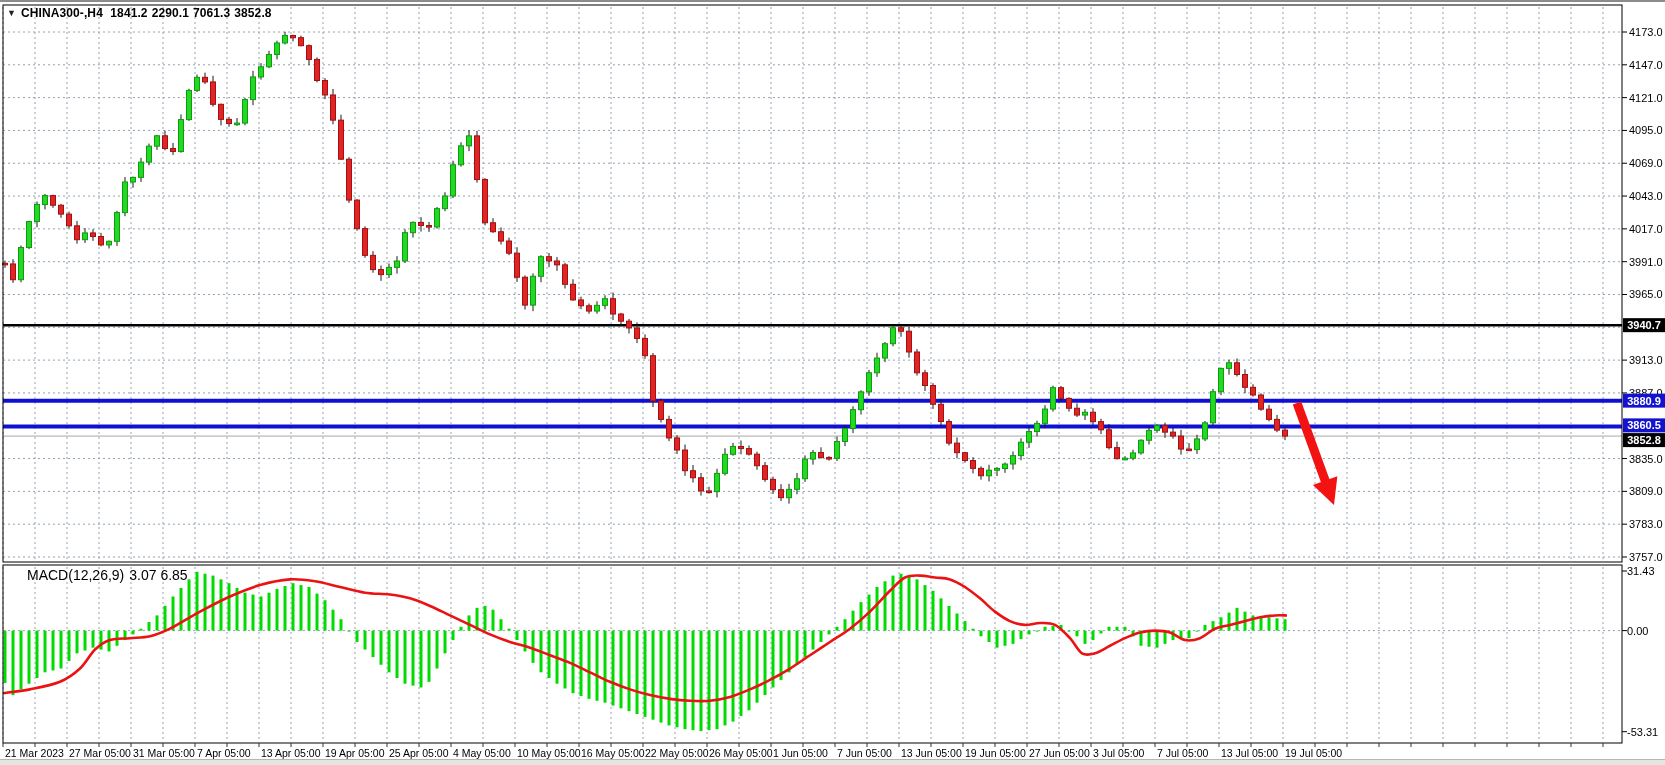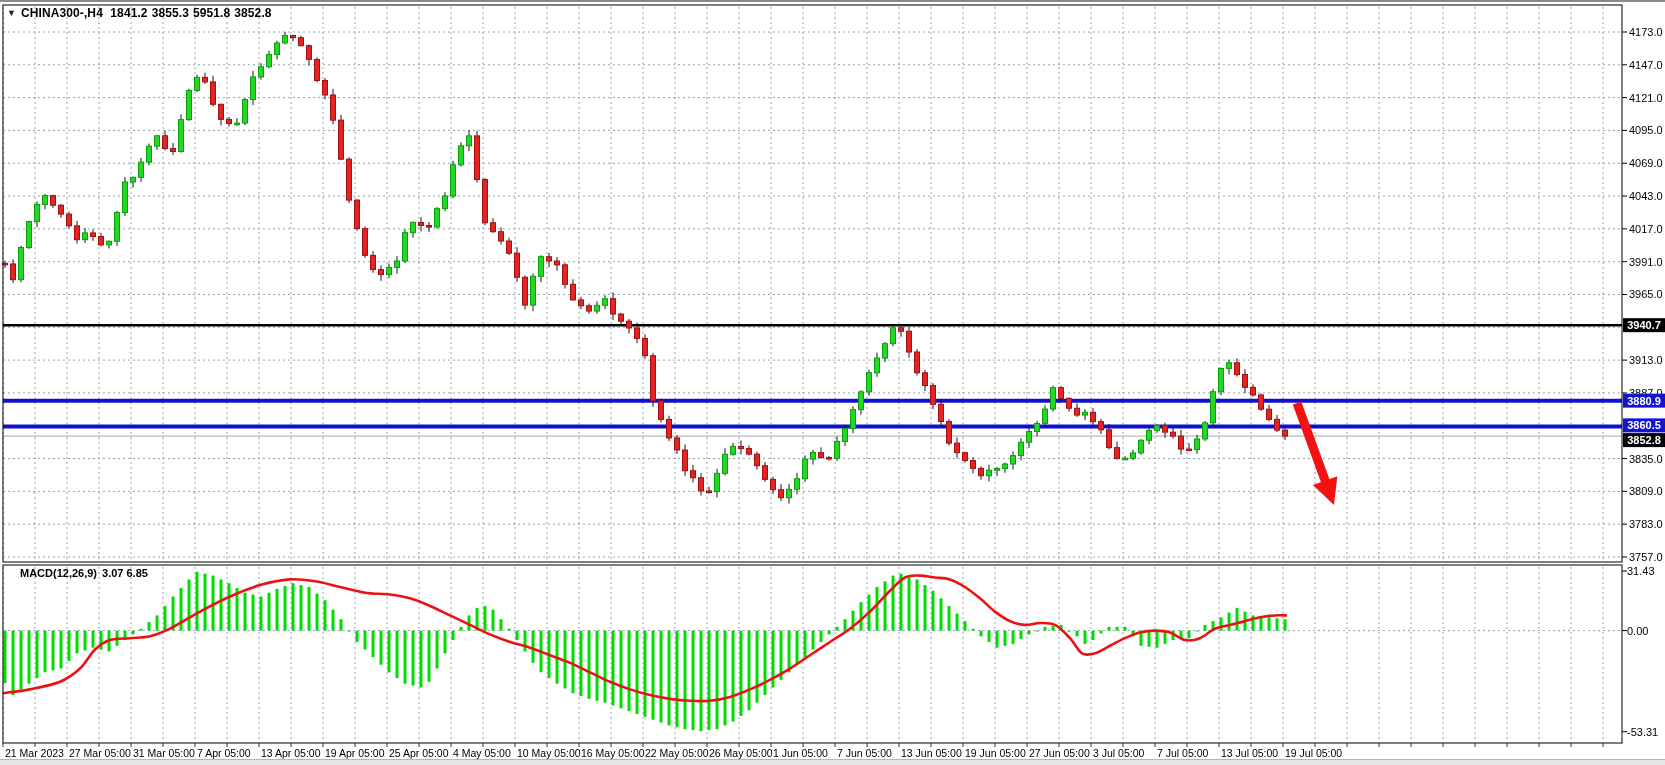--- a/index.html
+++ b/index.html
@@ -10,22 +10,22 @@
   }
   #chart{position:absolute;left:0;top:0;}
   .header{
     position:absolute;left:7px;top:4px;z-index:5;
     font-size:12px;font-weight:700;color:#000;white-space:nowrap;
     letter-spacing:0.1px;
   }
   .header .tri{font-size:9px;margin-right:5px;position:relative;top:-1px;color:#222;}
   .header span{margin-right:4px;}
   .macd-label{
-    position:absolute;left:20px;top:565px;z-index:5;
-    font-size:11px;font-weight:700;color:#000;white-space:nowrap;
+    position:absolute;left:27px;top:565px;z-index:5;
+    font-size:14px;font-weight:400;color:#000;white-space:nowrap;
   }
   .macd-label span{margin-right:5px;}
   .bottom-strip{
     position:absolute;left:0;bottom:0;width:100%;height:5px;
     background:#e7e5e2;border-top:1px solid #b9b6b1;z-index:4;
   }
 </style>
 </head>
 <body>
 
@@ -783,21 +783,21 @@
         <text x="1029" y="755" font-family="&quot;Liberation Sans&quot;, sans-serif" font-size="10.5" fill="#000">27 Jun 05:00</text>
         <text x="1093" y="755" font-family="&quot;Liberation Sans&quot;, sans-serif" font-size="10.5" fill="#000">3 Jul 05:00</text>
         <text x="1157" y="755" font-family="&quot;Liberation Sans&quot;, sans-serif" font-size="10.5" fill="#000">7 Jul 05:00</text>
         <text x="1221" y="755" font-family="&quot;Liberation Sans&quot;, sans-serif" font-size="10.5" fill="#000">13 Jul 05:00</text>
         <text x="1285" y="755" font-family="&quot;Liberation Sans&quot;, sans-serif" font-size="10.5" fill="#000">19 Jul 05:00</text>
       </g>
     </svg>
 
   <div class="header">
     <span class="tri">▼</span><span>CHINA300-,H4</span>
-    <span>1841.2</span><span>3855.3</span><span>5951.8</span><span>3852.8</span>
+    <span>1841.2</span><span>2290.1</span><span>7061.3</span><span>3852.8</span>
   </div>
 
   <div class="macd-label">
     <span>MACD(12,26,9)</span><span>3.07 6.85</span>
   </div>
 
   <div class="bottom-strip"></div>
 </div>
 
 </body></html>

